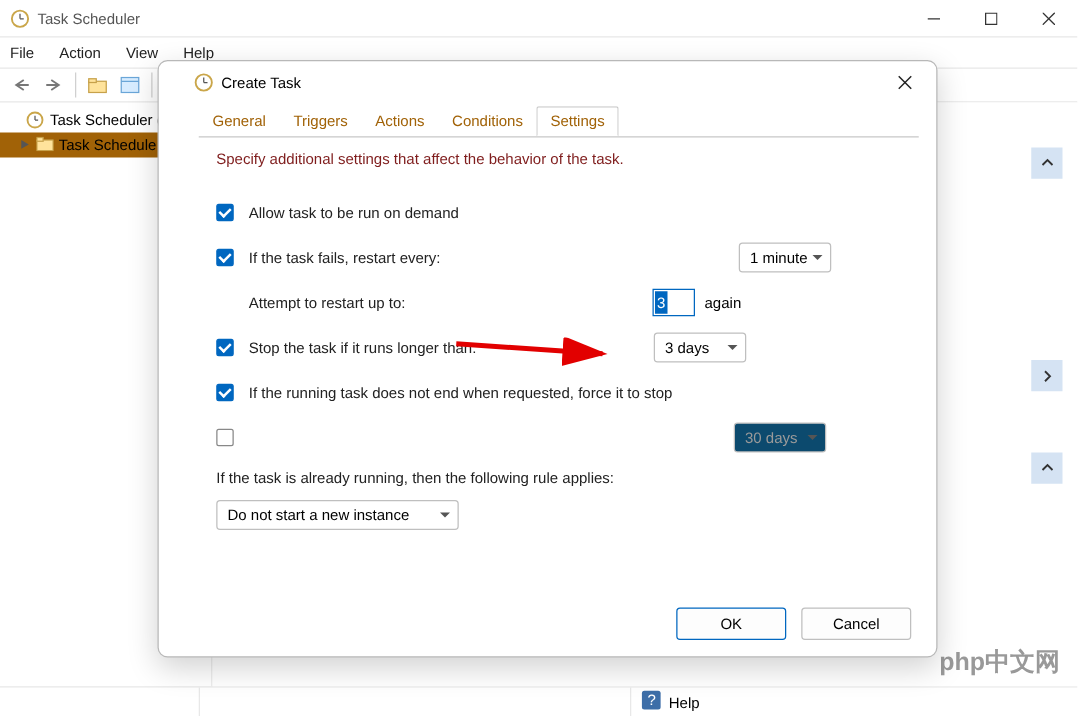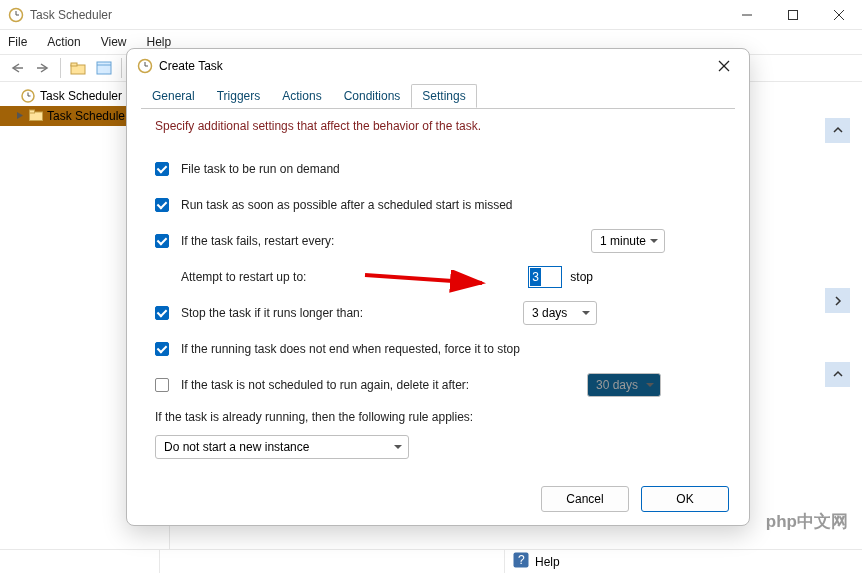--- a/index.html
+++ b/index.html
@@ -23,46 +23,46 @@
 
   .right-pane { flex:1; position:relative; background:#fff; }
   .actions-col { position:absolute; top:0; right:12px; width:25px; height:100%; }
   .actions-col .band { position:absolute; right:0; width:25px; height:25px; background:#d5e3f3; display:flex; align-items:center; justify-content:center;}
   .actions-col .band.b1 { top:36px; }
   .actions-col .band.b2 { top:206px; }
   .actions-col .band.b3 { top:280px; }
   .status-bar { height:24px; border-top:1px solid #e8e8e8; display:flex; }
   .status-bar .cell { border-right:1px solid #e8e8e8; }
   .help-seg { flex:1; display:flex; align-items:center; padding-left:8px; gap:6px;}
-  .watermark { position:absolute; right:14px; bottom:40px; color:#999; font-size:17px; font-weight:bold;}
+  .watermark { position:absolute; right:14px; bottom:30px; color:#999; font-size:20px; font-weight:bold;}
 
   
-  .dialog { position:absolute; left:126px; top:48px; width:624px; height:478px; background:#fff; border:1px solid #b8b8b8; border-radius:8px; box-shadow: 0 8px 24px rgba(0,0,0,0.18); display:flex; flex-direction:column;}
+  .dialog { position:absolute; left:126px; top:48px; width:624px; height:478px; background:#fff; border:1px solid #b8b8b8; border-radius:8px; box-shadow: 0 8px 24px rgba(0,0,0,0.18); display:flex; flex-direction:column;padding-left:18px;}
   .dlg-title { height:34px; display:flex; align-items:center; padding:0 10px; }
   .dlg-title .title-text { margin-left:6px; }
   .dlg-close { margin-left:auto; width:30px; height:24px; display:flex; align-items:center; justify-content:center; }
   .tabs { display:flex; padding: 0 14px; height:26px; align-items:flex-end; }
-  .tab { padding: 4px 10px; border:1px solid transparent; color:#0c4a6e; }
+  .tab { padding: 4px 10px; border:1px solid transparent; color:#a16207; }
   .tab.active { border:1px solid #c8c8c8; border-bottom:1px solid #fff; background:#fff; border-radius:2px 2px 0 0;}
   .tab-underline { height:1px; background:#c8c8c8; margin:0 14px;}
   .dlg-body { flex:1; padding: 10px 28px 10px 28px; position:relative;}
   .desc { margin-bottom: 18px; color:#7f1d1d;}
   .row { display:flex; align-items:center; height:36px; }
   .chk { width:14px; height:14px; border:1px solid #888; border-radius:2px; display:flex; align-items:center; justify-content:center; margin-right:12px; flex-shrink:0;}
   .chk.checked { background:#0067c0; border-color:#0067c0;}
   .chk.checked::after { content:""; width:4px; height:7px; border:solid #fff; border-width:0 2px 2px 0; transform: rotate(45deg) translate(-1px,-1px);}
   .lbl { color:#222; }
   .sub-row { padding-left: 26px; }
   .select { height:24px; border:1px solid #bfbfbf; border-radius:3px; padding:0 18px 0 8px; display:flex; align-items:center; position:relative; background:#fff; min-width:68px;}
   .select.disabled { color:#9a9a9a; background:#0c4a6e;}
   .select::after { content:""; position:absolute; right:6px; top:9px; border:4px solid transparent; border-top-color:#555;}
   .num-input { width:34px; height:22px; border:1px solid #0067c0; background:#fff; display:flex; align-items:center; }
   .num-input .val { background:#0067c0; color:#fff; padding:0 2px; line-height:18px; margin:1px;}
   .suffix { margin-left:8px;}
-  .rule-select { width:254px; }
+  .rule-select { width:194px; }
   .dlg-buttons { height:52px; display:flex; align-items:center; justify-content:flex-end; gap:12px; padding:0 20px; }
   .btn { width:88px; height:26px; border:1px solid #bfbfbf; border-radius:3px; background:#fdfdfd; display:flex; align-items:center; justify-content:center;}
   .btn.primary { border-color:#0067c0; }
 
   .arrow-annot { position:absolute; left:360px; top:270px; pointer-events:none;}
 
   .clock-icon { width:16px; height:16px; position:relative;}
   .clock-icon svg { width:16px; height:16px;}
 </style>
 </head>
@@ -218,89 +218,84 @@
     <div class="tab">Conditions</div>
     <div class="tab active">Settings</div>
   </div>
   <div class="tab-underline"></div>
 
   <div class="dlg-body">
     <div class="desc">Specify additional settings that affect the behavior of the task.</div>
 
     <div class="row">
       <div class="chk checked"></div>
-      <span class="lbl">File task to be run on demand</span>
-    </div>
-
-    <div class="row">
-      <div class="chk checked"></div>
-      <span class="lbl">Run task as soon as possible after a scheduled start is missed</span>
-    </div>
+      <span class="lbl">Allow task to be run on demand</span>
+    </div>
+
 
     <div class="row">
       <div class="chk checked"></div>
       <span class="lbl">If the task fails, restart every:</span>
       <div style="margin-left:auto; margin-right:56px;">
         <div class="select">
             <span>1 minute</span>
           </div>
       </div>
     </div>
 
     <div class="row sub-row">
       <span class="lbl">Attempt to restart up to:</span>
       <div style="margin-left:auto; margin-right:128px; display:flex; align-items:center;">
         <div class="num-input">
             <span class="val">3</span>
           </div>
-        <span class="suffix">stop</span>
+        <span class="suffix">again</span>
       </div>
     </div>
 
     <div class="row">
       <div class="chk checked"></div>
       <span class="lbl">Stop the task if it runs longer than:</span>
       <div style="margin-left:auto; margin-right:124px;">
         <div class="select" style="min-width:74px">
             <span>3 days</span>
           </div>
       </div>
     </div>
 
     <div class="row">
       <div class="chk checked"></div>
       <span class="lbl">If the running task does not end when requested, force it to stop</span>
     </div>
 
     <div class="row">
       <div class="chk"></div>
-      <span class="lbl">If the task is not scheduled to run again, delete it after:</span>
       <div style="margin-left:auto; margin-right:60px;">
         <div class="select disabled" style="min-width:74px">
             <span>30 days</span>
           </div>
       </div>
     </div>
 
     <div class="row" style="height:28px">
       <span class="lbl">If the task is already running, then the following rule applies:</span>
     </div>
     <div class="row" style="height:32px">
       <div class="select rule-select">
           <span>Do not start a new instance</span>
         </div>
     </div>
   </div>
 
   <div class="dlg-buttons">
+    <div class="btn primary">
+        <span>OK</span>
+      </div>
     <div class="btn">
         <span>Cancel</span>
-      </div>
-    <div class="btn primary">
-        <span>OK</span>
       </div>
   </div>
 </div>
 
 <svg class="arrow-annot" width="260" height="30">
   <defs>
       <marker id="ah" markerWidth="10" markerHeight="10" refX="8" refY="3" orient="auto">
         <path d="M0,0 L0,6 L9,3 z" fill="#e20000"></path>
       </marker>
     </defs>

